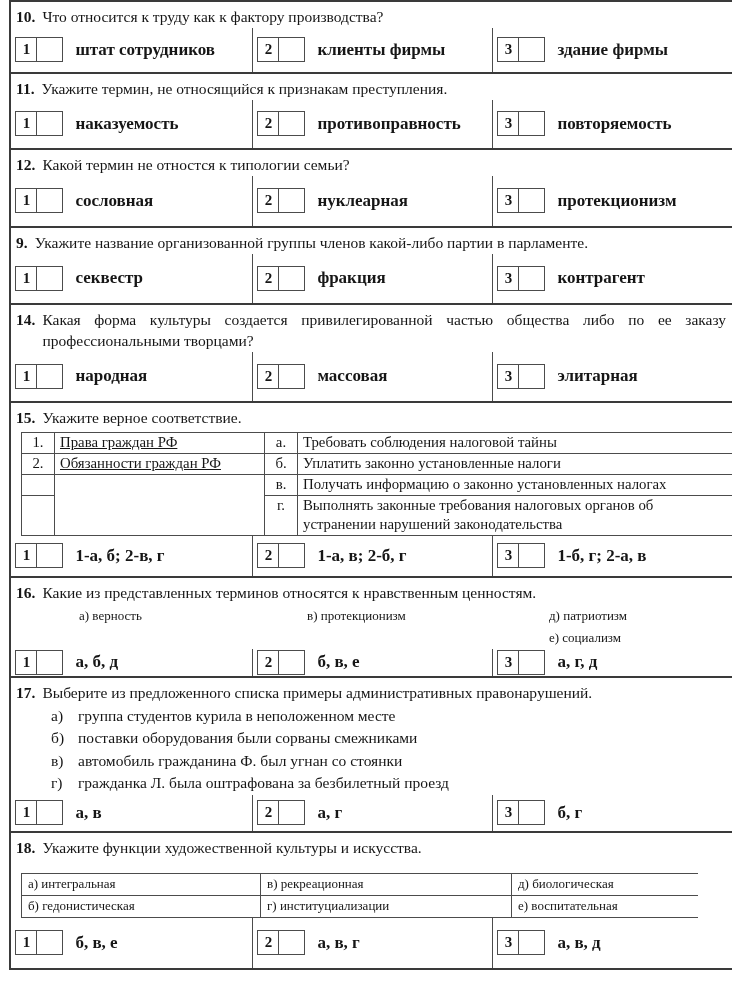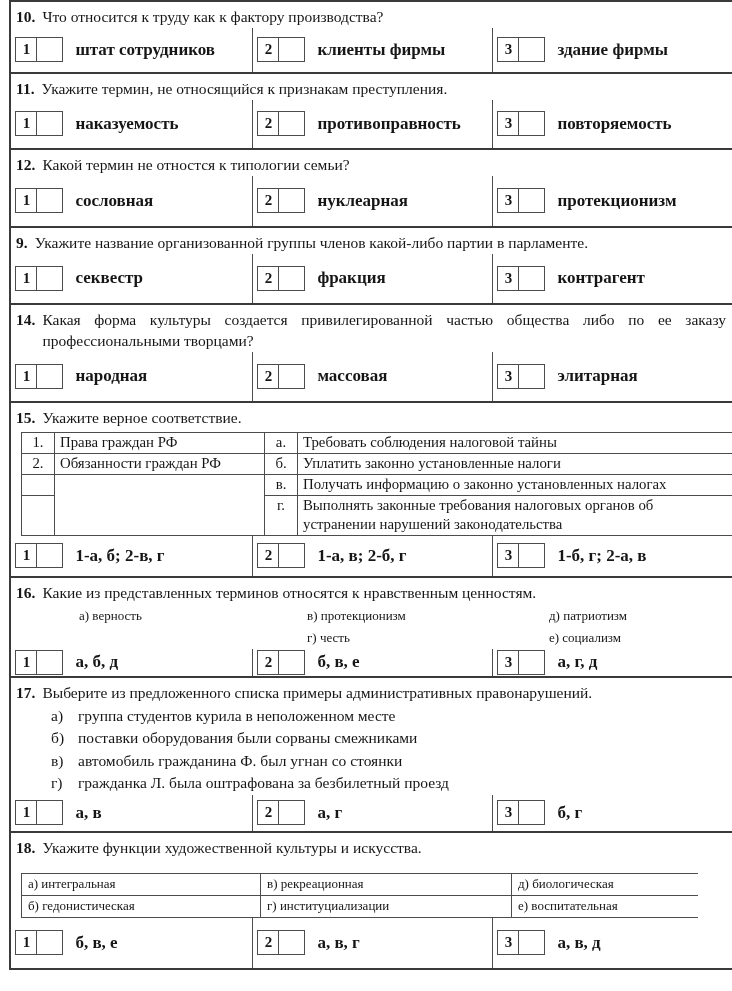--- a/index.html
+++ b/index.html
@@ -54,21 +54,21 @@
     margin:3px 0 0 10px; width:712px;
     font-size:14.8px;
   }
   .match-table td {
     border:1.5px solid #4c4c4c;
     padding:0 4px 1px 5px; height:19px; line-height:19px;
     vertical-align:top; overflow:hidden; white-space:nowrap;
   }
   .match-table td:last-child { border-right:none; white-space:normal; }
   .match-table .mnum    { width:28px; text-align:center; padding:0 2px 1px 2px; }
-  .match-table .mitem   { width:200px; }
+  .match-table .mitem   { width:200px;text-decoration:underline; }
   .match-table .mletter { width:28px; text-align:center; padding:0 2px 1px 2px; }
   .wrap-narrow { display:inline-block; max-width:370px; vertical-align:top; }
 
   
   .terms { display:flex; font-size:13px; line-height:22px; padding-top:1px;margin-left:48px; }
   .terms .tcol { box-sizing:border-box; }
   .terms .tcol1 { width:241px; padding-left:20px; }
   .terms .tcol2 { width:240px; padding-left:7px; }
   .terms .tcol3 { flex:1; padding-left:9px; }
 
@@ -308,21 +308,20 @@
     <div class="q-header">
       <span class="q-num">16.</span>
       <span class="q-text">Какие из представленных терминов относятся к нравственным ценностям.</span>
     </div>
     <div class="terms">
       <div class="tcol tcol1">
         <div>а) верность</div>
       </div>
       <div class="tcol tcol2">
         <div>в) протекционизм</div>
-        <div>г) честь</div>
       </div>
       <div class="tcol tcol3">
         <div>д) патриотизм</div>
         <div>е) социализм</div>
       </div>
     </div>
     <div class="opts">
       <div class="opt-col c1">
         <span class="optbox">
             <span class="cell cell-num">1</span>

